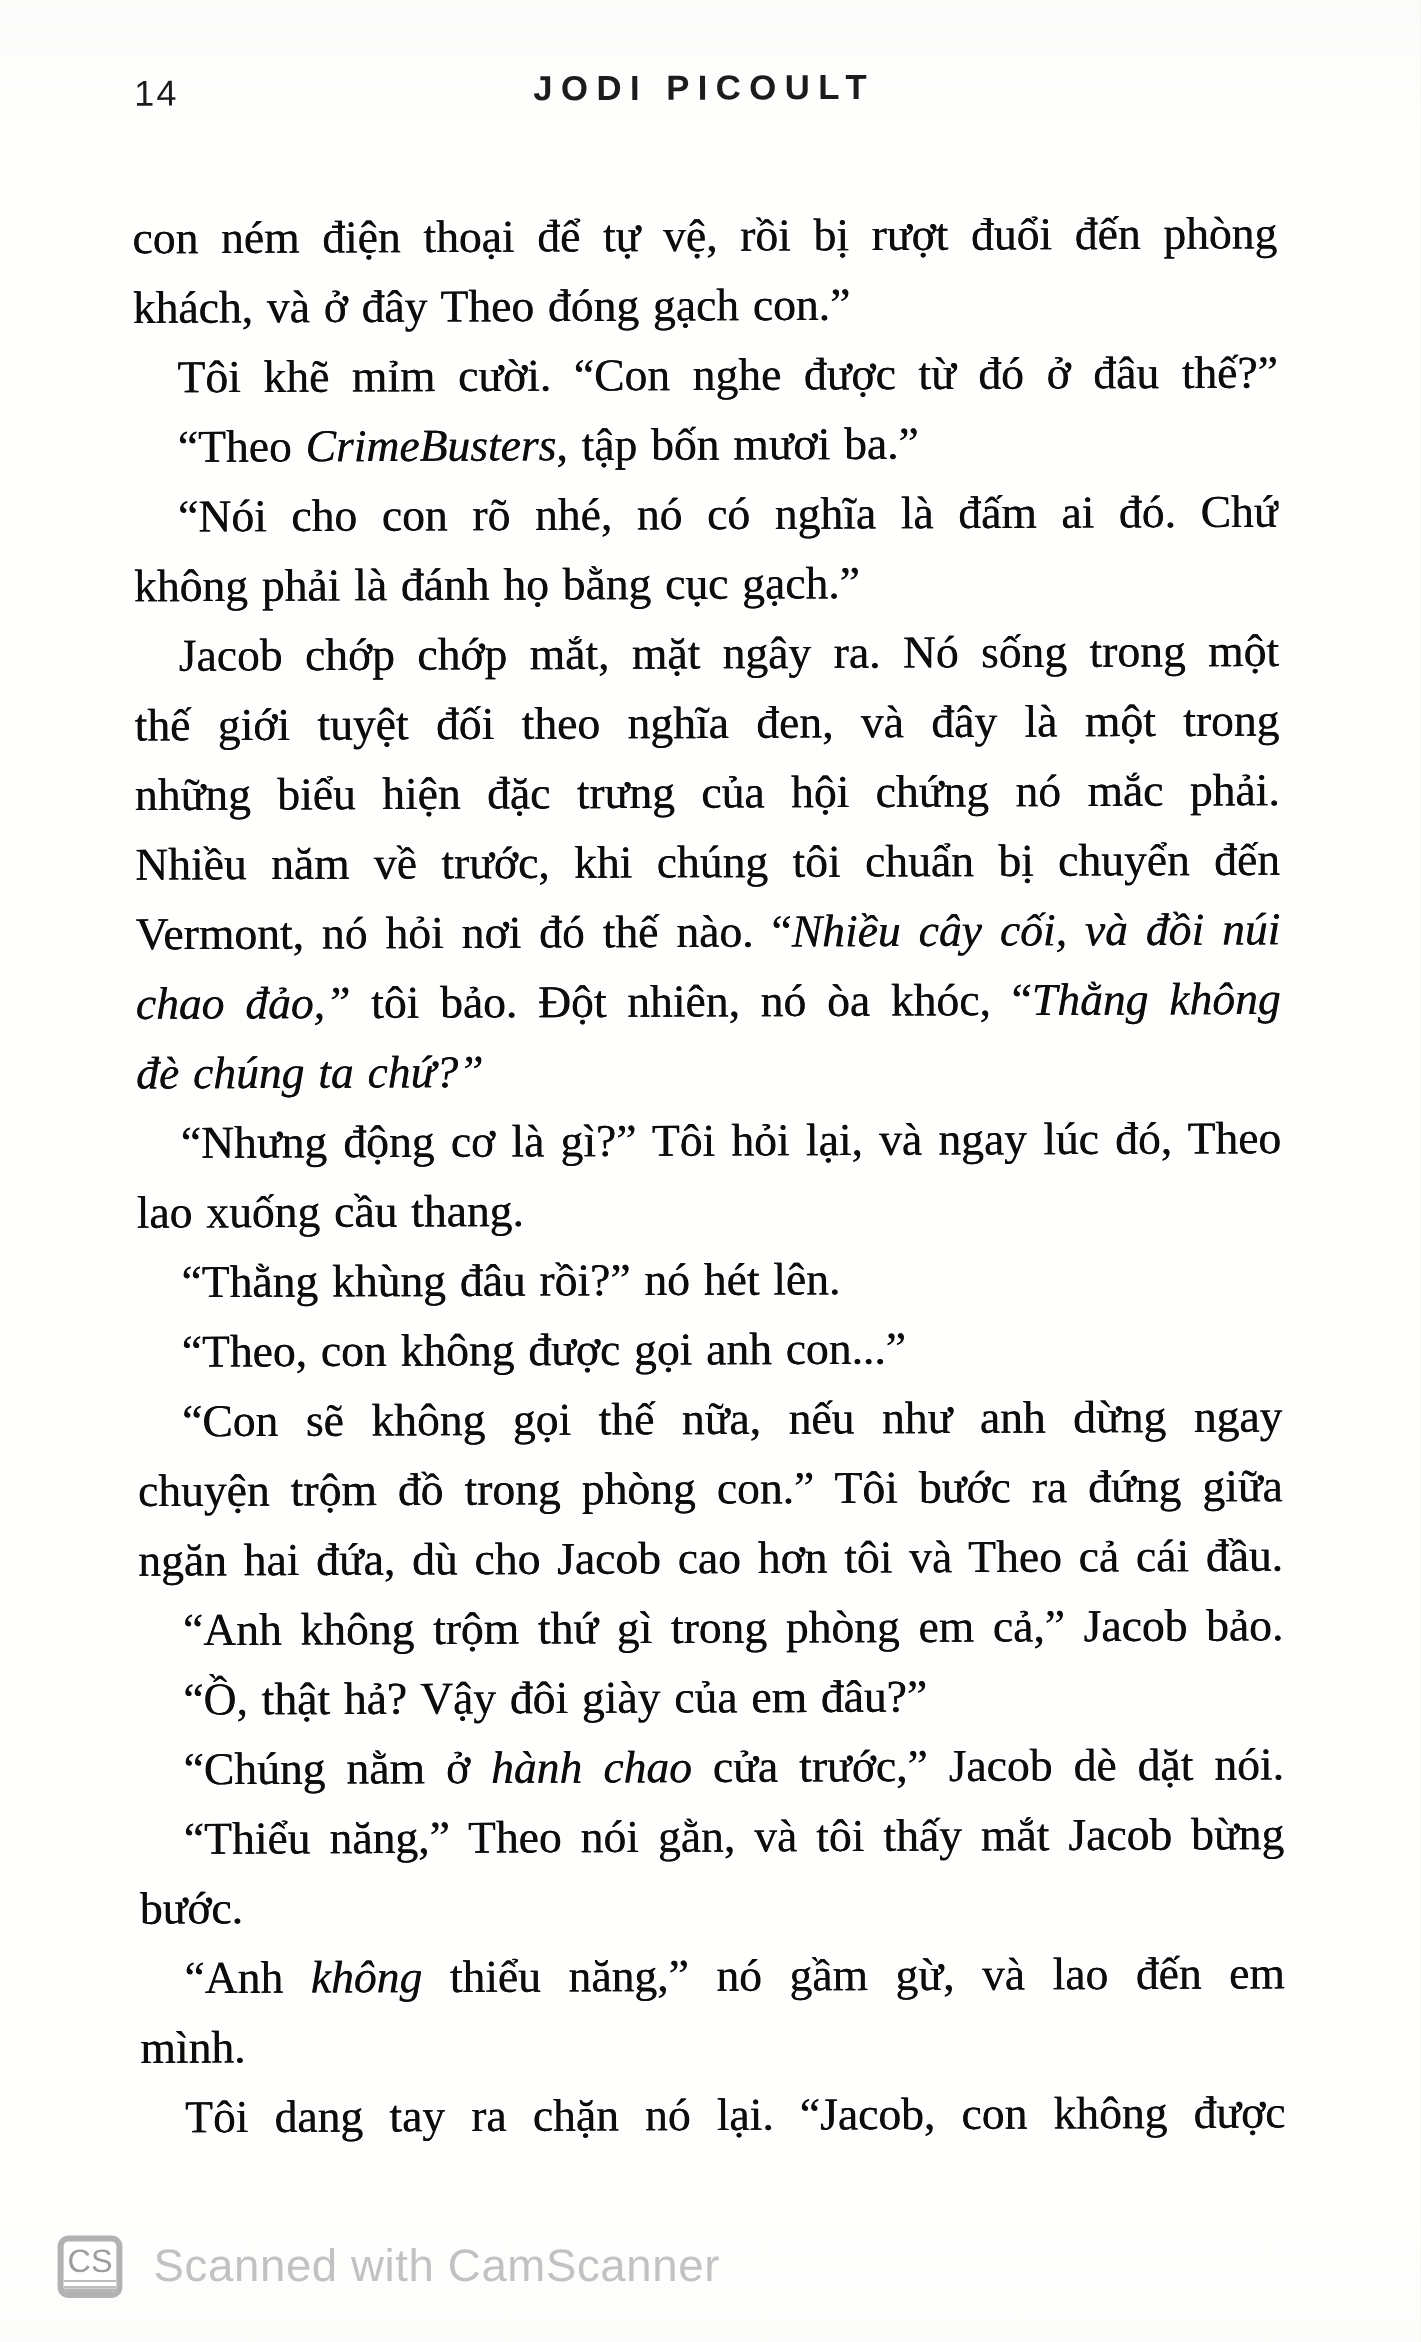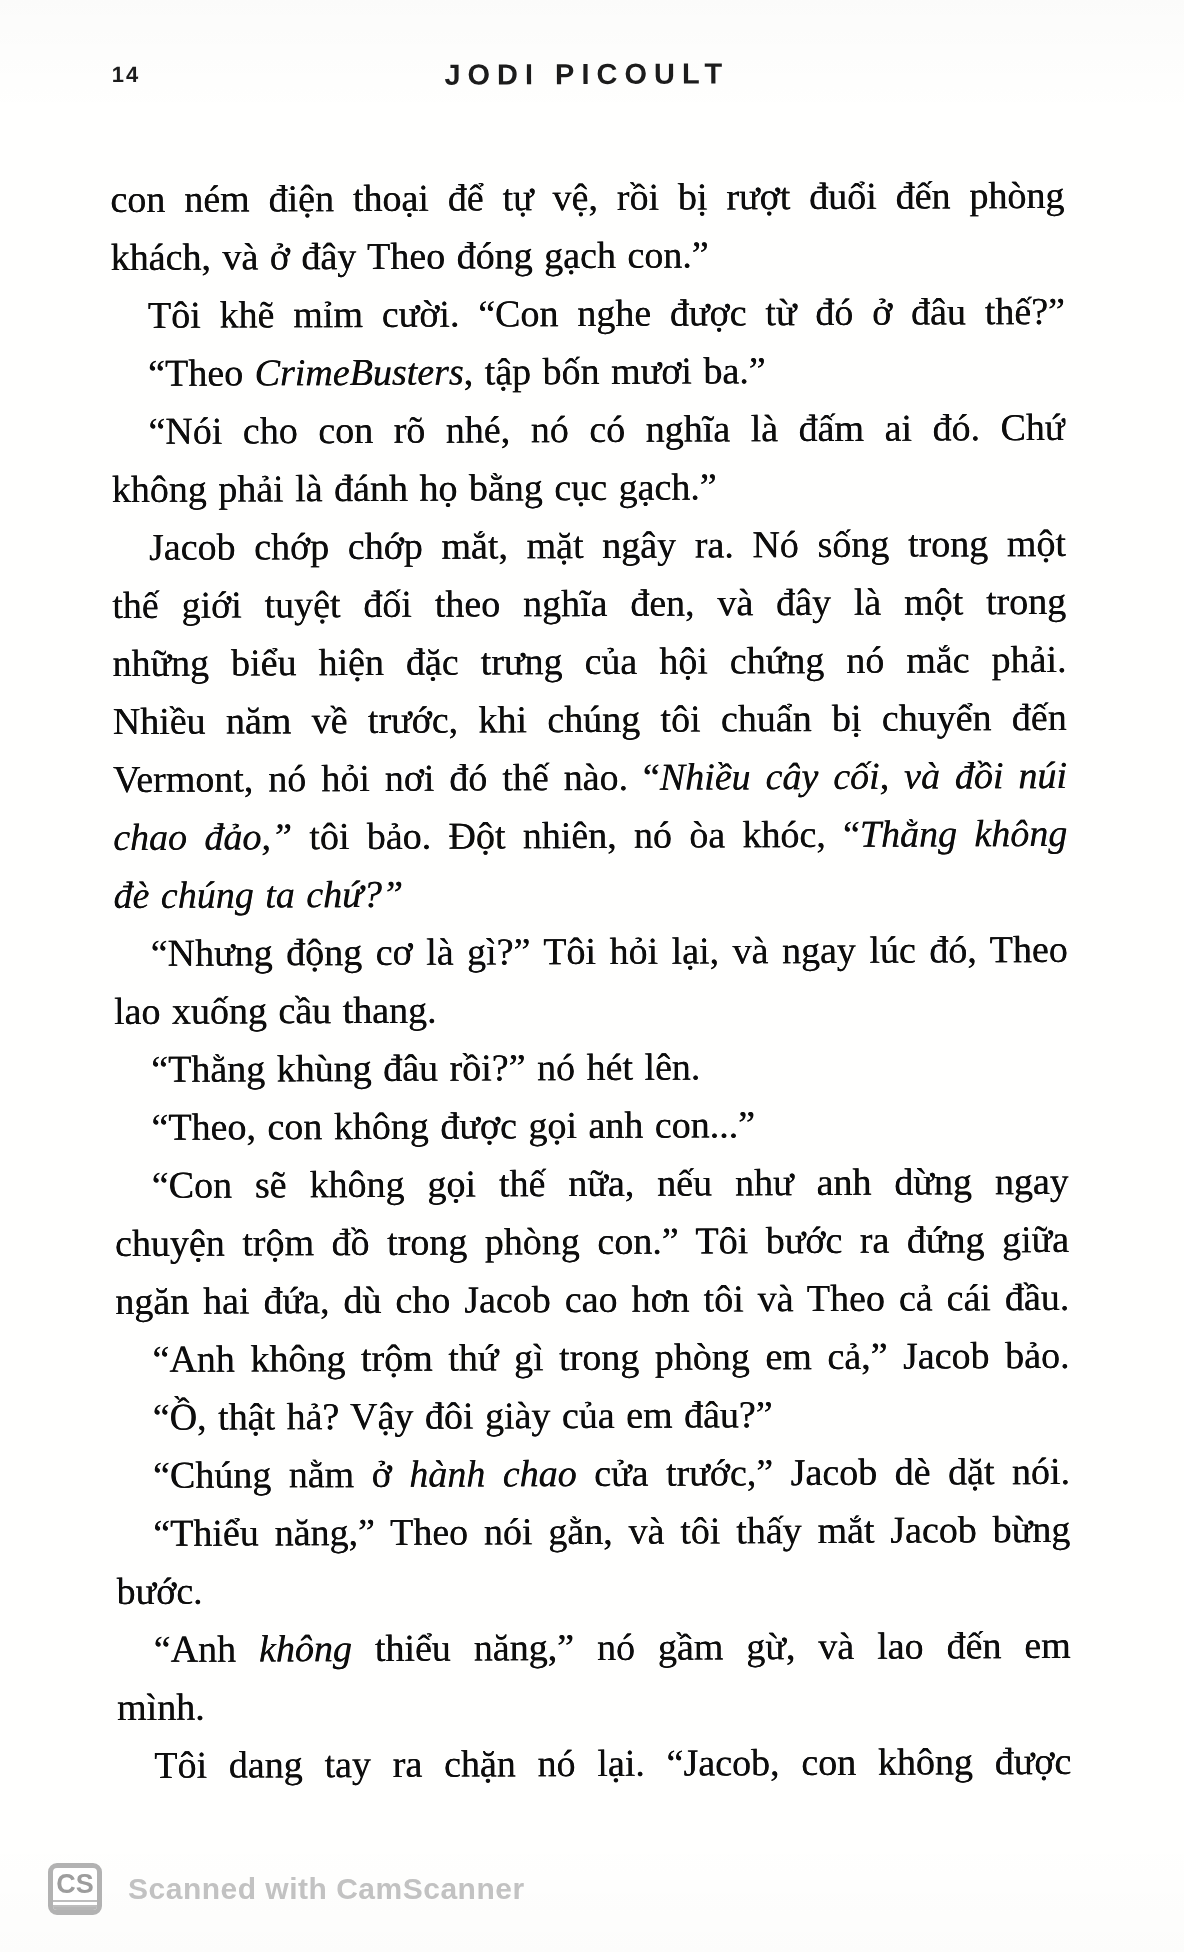--- a/index.html
+++ b/index.html
@@ -22,21 +22,21 @@
     transform:rotate(-0.25deg);
     transform-origin:50% 30%;
   }
   .running-head{
     position:absolute;top:56px;left:112px;width:954px;height:40px;
     font-family:"Liberation Sans", sans-serif;
     color:#1c1c1c;
   }
   .page-num{
     position:absolute;left:2px;top:4px;
-    font-size:22px;letter-spacing:2px;font-weight:700;
+    font-size:30px;letter-spacing:2px;font-weight:400;
   }
   .head-title{
     position:absolute;left:0;right:0;top:2px;text-align:center;
     font-size:29px;font-weight:600;letter-spacing:7px;
   }
   .text-block{
     position:absolute;left:112px;top:168px;width:954px;
     font-size:38px;line-height:58px;
     text-shadow:0.35px 0 0 currentColor; 
   }
@@ -55,30 +55,30 @@
   }
   .cs-logo{
     width:54px;height:52px;margin-right:26px;
     border:5px solid #b2b2b2;border-radius:9px;
     box-sizing:border-box;background:#fff;
     display:flex;flex-direction:column;align-items:stretch;
     overflow:hidden;
   }
   .cs-letters{
     flex:1;display:flex;align-items:center;justify-content:center;
-    font-weight:bold;font-size:27px;letter-spacing:0px;color:#9d9d9d;
+    font-weight:normal;font-size:27px;letter-spacing:0px;color:#9d9d9d;
     padding-top:1px;
   }
   .cs-pages{
     height:13px;margin:0 0 0 0;
     background:repeating-linear-gradient(180deg,#bdbdbd 0 2px,#ffffff 2px 5px);
   }
   .cs-bar{height:7px;background:#b5b5b5;}
   .wm-label{
-    font-size:30px;color:#c2c2c2;letter-spacing:0.5px;font-weight:700;
+    font-size:38px;color:#c2c2c2;letter-spacing:0.5px;font-weight:400;
     white-space:nowrap;
   }
 </style>
 </head>
 <body>
 
 <div class="page">
   <div class="scan">
 
     <div class="running-head">

